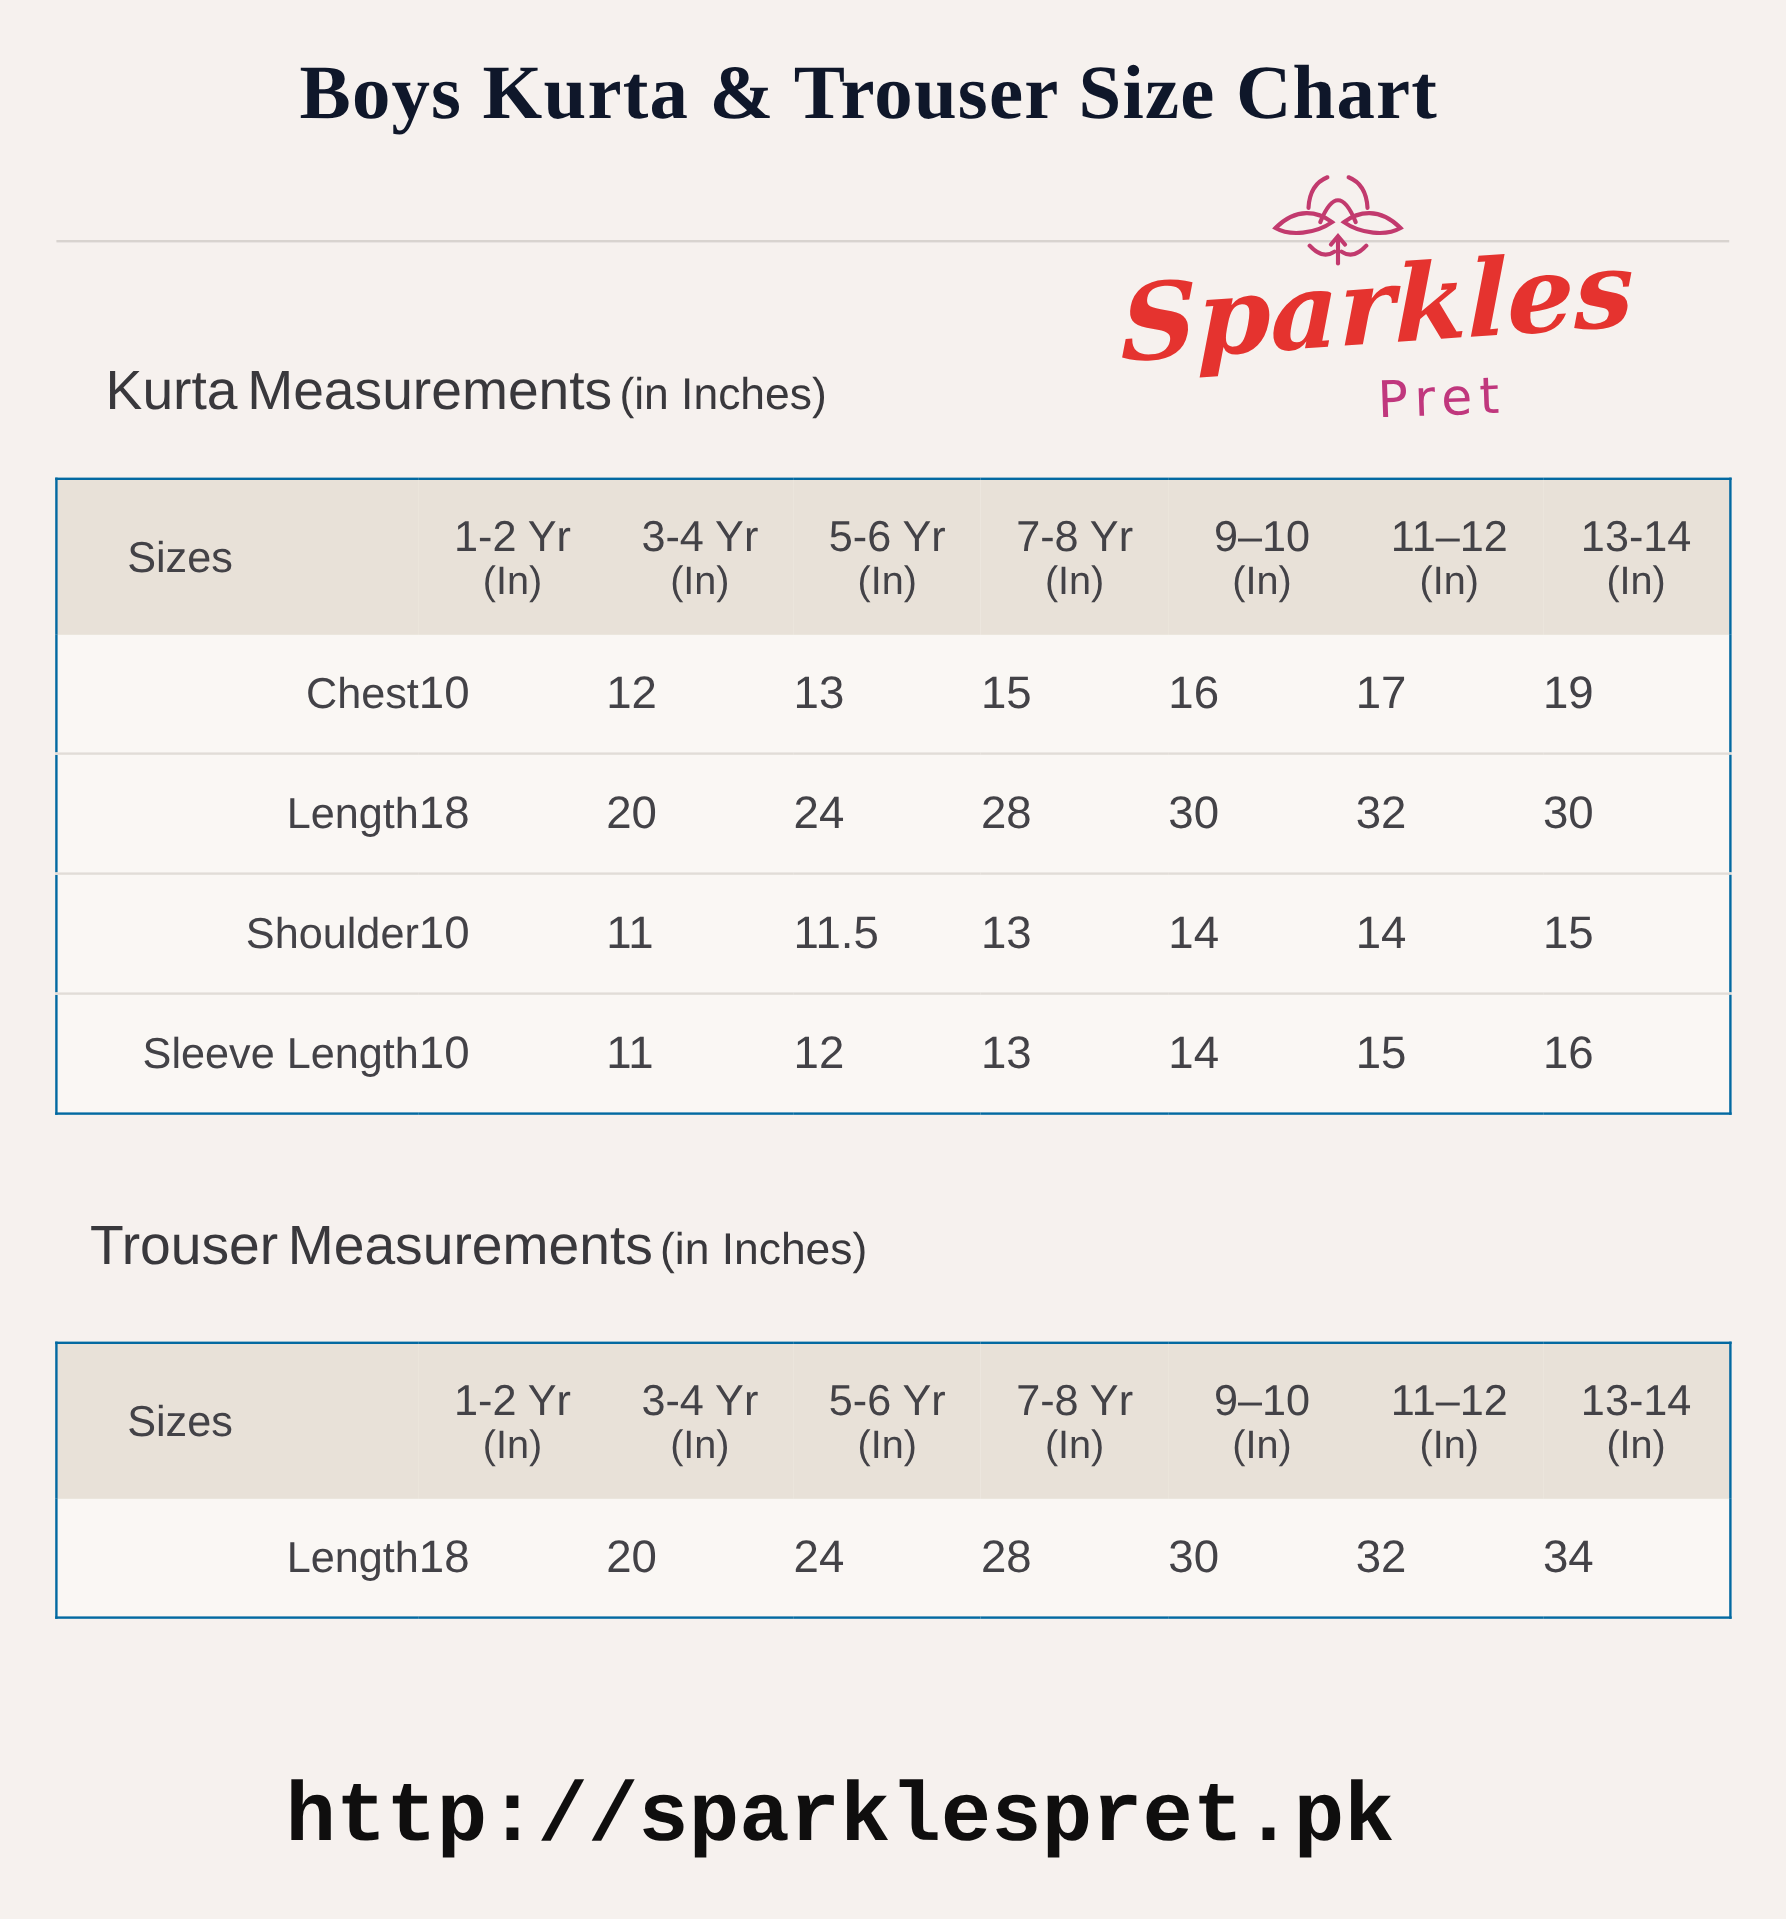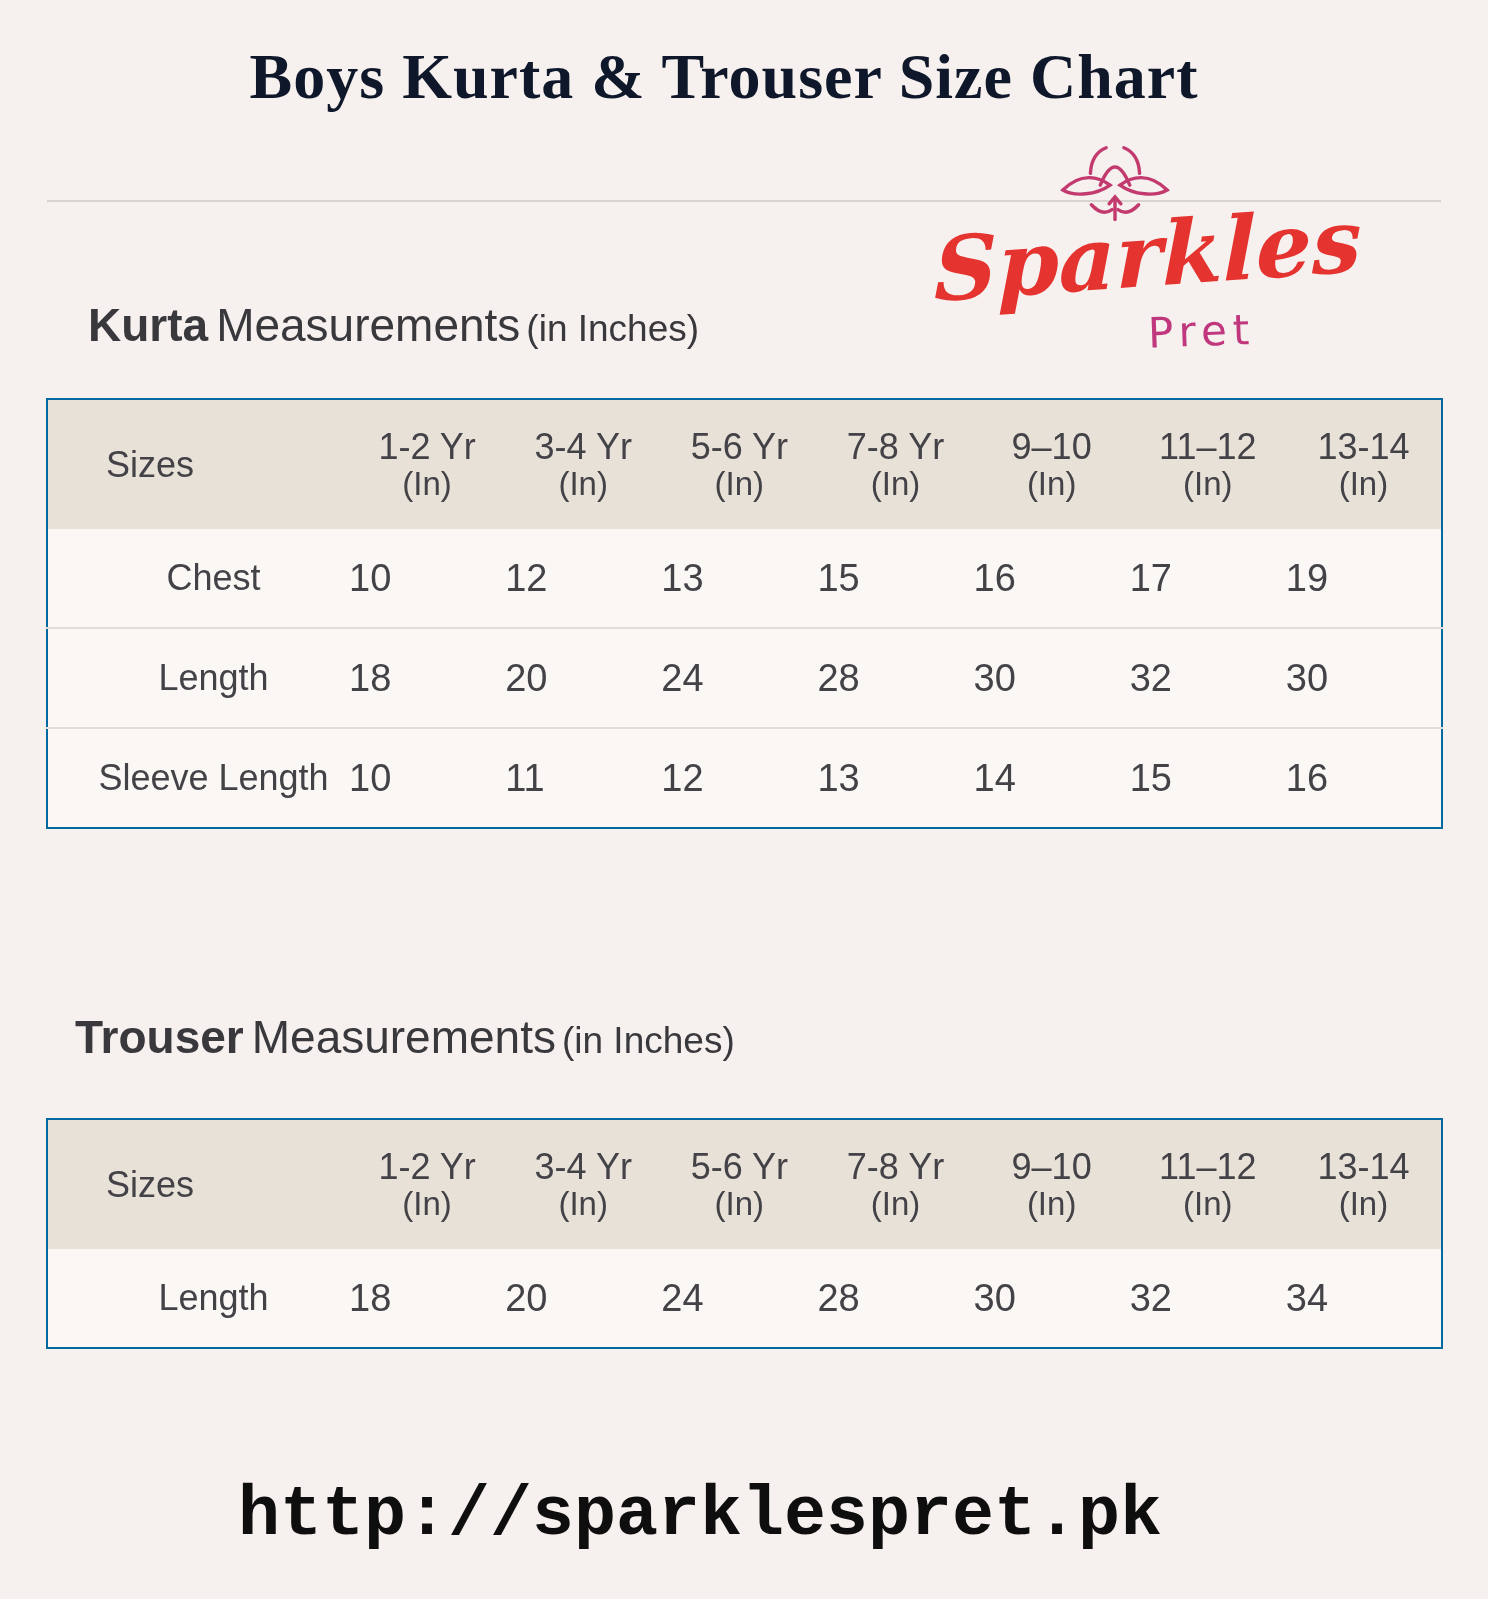--- a/index.html
+++ b/index.html
@@ -49,21 +49,21 @@
     transform:rotate(-2deg);
     white-space:nowrap;
   }
 
   
   .section-heading {
     position:absolute; margin:0;
     font-size:46px; font-weight:normal; color:#39383c;
     white-space:nowrap;
   }
-  .section-heading .sh-word { font-weight:bold; margin-right:8px;margin-top:44px; }
+  .section-heading .sh-word { font-weight:normal; margin-right:8px;margin-top:44px; }
   .section-heading .sh-note { font-size:37px; margin-left:6px; }
   .sh-kurta   { top:298px;  left:88px; }
   .sh-trouser { top:1010px; left:75px; }
 
   
   table.size-table {
     position:absolute; left:46px; width:1397px;
     border-collapse:collapse; table-layout:fixed;
     background:#faf7f4;
     border:2px solid #0369a1;
@@ -87,21 +87,21 @@
   .col-label { display:block; font-size:36px; line-height:1.1; }
   .col-unit  { display:block; font-size:33px; line-height:1.1; margin-top:0; }
 
   table.size-table td {
     height:98px; vertical-align:middle;
     font-size:38px; color:#434247;
     padding:0;
   }
   .trouser-pos td { height:99px; }
   table.size-table td.row-label {
-    text-align:center; padding-left:30px; font-size:36px;
+    text-align:right; padding-left:30px; font-size:36px;
   }
   table.size-table tbody tr + tr td { border-top:2px solid #e1dcd7; }
 
   
   .site-url {
     position:absolute; top:1476px; left:0; width:1400px;
     text-align:center;
     font-family:Liberation Mono, monospace;
     font-weight:bold;
     font-size:70px;
@@ -197,20 +197,30 @@
       <td class="row-label">Length</td>
       <td>18</td>
       <td>20</td>
       <td>24</td>
       <td>28</td>
       <td>30</td>
       <td>32</td>
       <td>30</td>
     </tr>
     <tr>
+      <td class="row-label">Shoulder</td>
+      <td>10</td>
+      <td>11</td>
+      <td>11.5</td>
+      <td>13</td>
+      <td>14</td>
+      <td>14</td>
+      <td>15</td>
+    </tr>
+    <tr>
       <td class="row-label">Sleeve Length</td>
       <td>10</td>
       <td>11</td>
       <td>12</td>
       <td>13</td>
       <td>14</td>
       <td>15</td>
       <td>16</td>
     </tr>
   </tbody>

